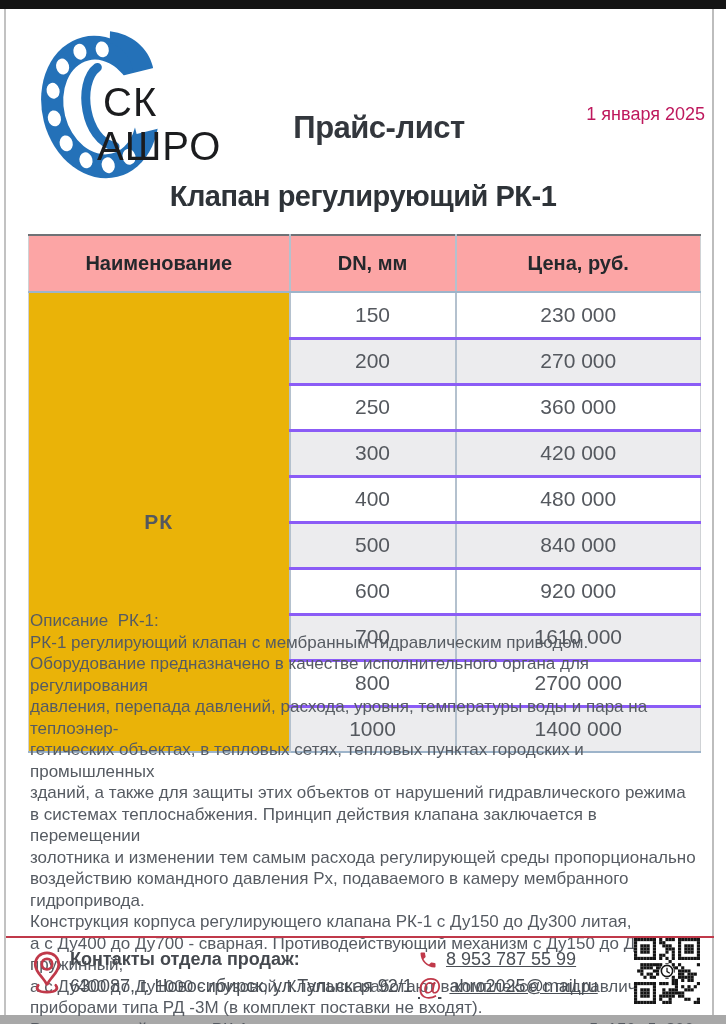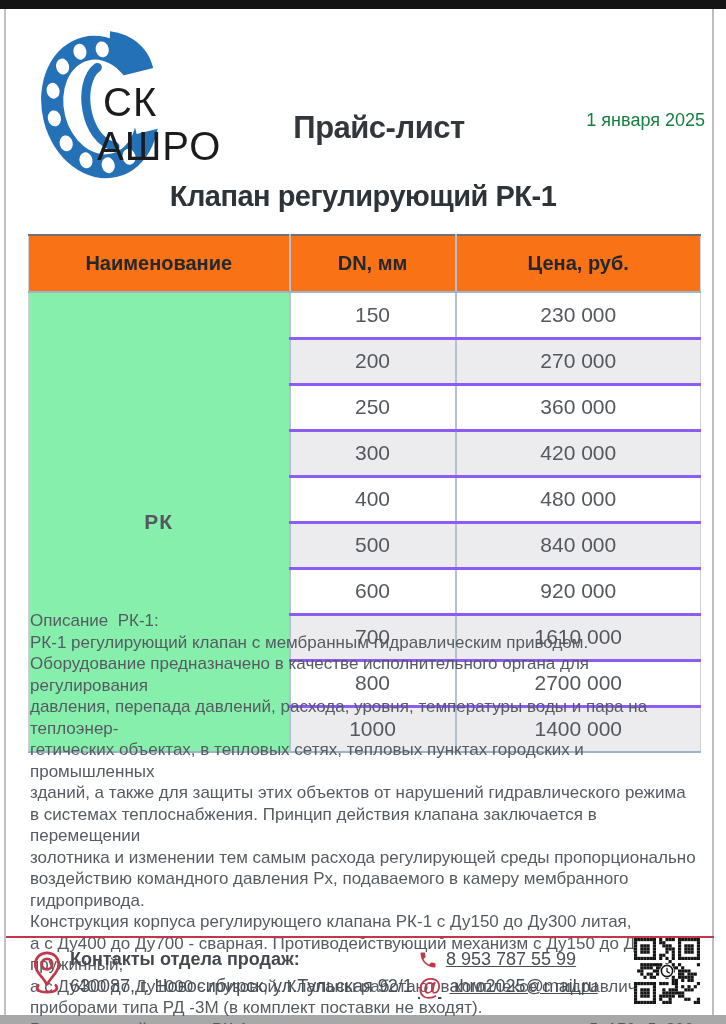--- a/index.html
+++ b/index.html
@@ -20,45 +20,45 @@
   .logo-line1, .logo-line2 {
     position:absolute; font-weight:400; color:#1b1c1e; letter-spacing:1px;
     font-family:"Liberation Sans", sans-serif;
   }
   .logo-line1 { left:78px; top:62px; font-size:40px; }
   .logo-line2 { left:72px; top:106px; font-size:40px; }
   .doc-title {
     position:absolute; left:244px; top:102px; width:270px; text-align:center;
     font-size:31px; font-weight:800; color:#33373d; letter-spacing:-0.5px;margin-top:8px;
   }
-  .doc-date { position:absolute; left:555px; top:110px; width:150px; text-align:right;
-    font-size:18px; color:#15803d; }
+  .doc-date { position:absolute; left:555px; top:104px; width:150px; text-align:right;
+    font-size:18px; color:#be185d; }
   .doc-subtitle {
     position:absolute; left:0; top:180px; width:726px; text-align:center;
     font-size:29px; font-weight:800; color:#2e3338; letter-spacing:-0.5px;
   }
 
   
   table.price {
     position:absolute; left:28px; top:234px; width:672px;
     border-collapse:collapse; table-layout:fixed;
     border-top:2px solid #6f7276; border-bottom:2px solid #9db4ca;
     border-left:1px solid #cfd2d5; border-right:1px solid #cfd2d5;
   }
   col.c-name { width:261px; } col.c-dn { width:166px; } col.c-price { width:245px; }
   table.price th {
-    height:57px; background:#f97316; font-size:20px; font-weight:bold;
+    height:57px; background:#fca5a5; font-size:20px; font-weight:bold;
     color:#24282c; text-align:center; border-bottom:2px solid #9db4ca;
   }
   table.price td { height:46px; text-align:center; font-size:21px; color:#54585e; }
   td.dn, th.h-dn { border-left:2px solid #b4c1ce; border-right:2px solid #b4c1ce;margin-top:35px; }
   tbody tr + tr td.striped { border-top:3px solid #8b5cf6; }
   tbody tr:nth-child(even) td.striped { background:#ececee; }
   td.product {
-    background:#86efac; font-size:56px; font-weight:800; color:#36393f; letter-spacing:1px;margin-left:16px;
+    background:#eab308; font-size:56px; font-weight:800; color:#36393f; letter-spacing:1px;margin-left:16px;
   }
 
   
   .description {
     position:absolute; left:30px; top:610px; width:670px;
     font-size:17px; line-height:21.5px; color:#565b62; white-space:pre-wrap;
   }
 
   
   .footer-line { position:absolute; left:6px; top:936px; width:708px; height:2px; background:#c0394a; }

